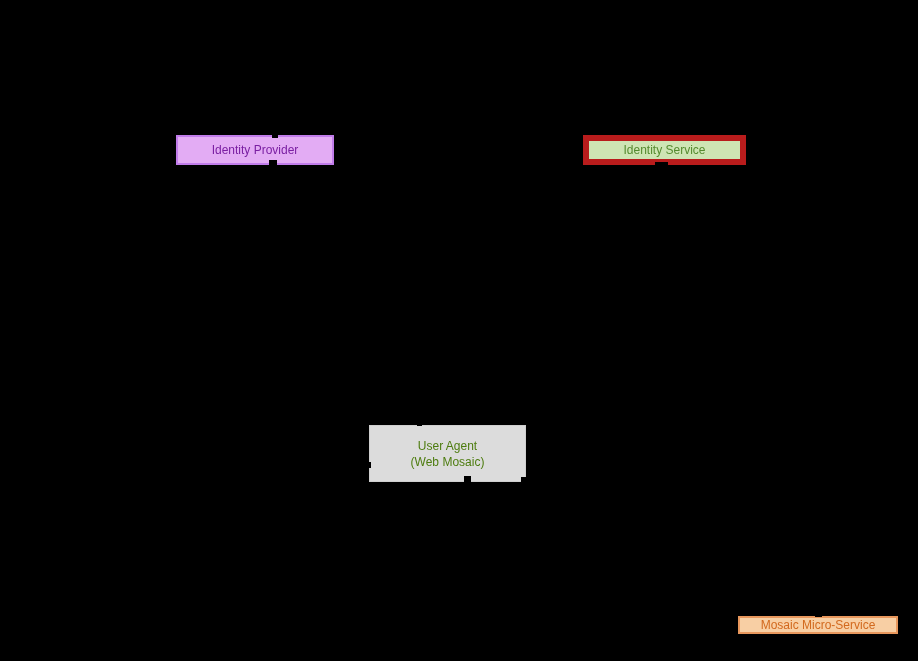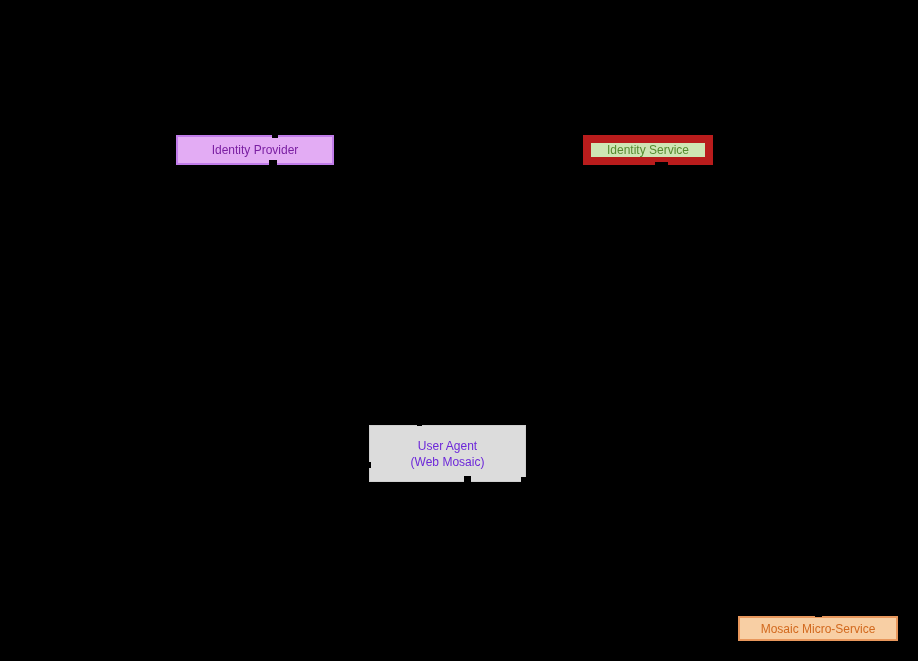--- a/index.html
+++ b/index.html
@@ -30,33 +30,33 @@
     font-size: 12px;
     line-height: 16px;
   }
   .node-identity-provider {
     left: 176px; top: 135px; width: 158px; height: 30px;
     background: #e3acf4;
     border: 2px solid #c17ceb;
     color: #7a1fa2;
   }
   .node-identity-service {
-    left: 583px; top: 135px; width: 130px; height: 30px;
+    left: 583px; top: 135px; width: 163px; height: 30px;
     background: #cee5b4;
-    border: 8px solid #b91c1c;
+    border: 6px solid #b91c1c;
     color: #558b2f;
   }
   .node-user-agent {
     left: 369px; top: 425px; width: 157px; height: 57px;
     background: #dcdcdc;
     border: 1px solid #cfcfcf;
-    color: #6d28d9;
+    color: #4d7c0f;
   }
   .node-mosaic {
-    left: 738px; top: 616px; width: 160px; height: 25px;
+    left: 738px; top: 616px; width: 160px; height: 18px;
     background: #f8cfa4;
     border: 2px solid #e8975c;
     color: #d2691e;
   }
   .node-label { display: block; }
   
   .notch {
     position: absolute;
     background: #000000;
   }

